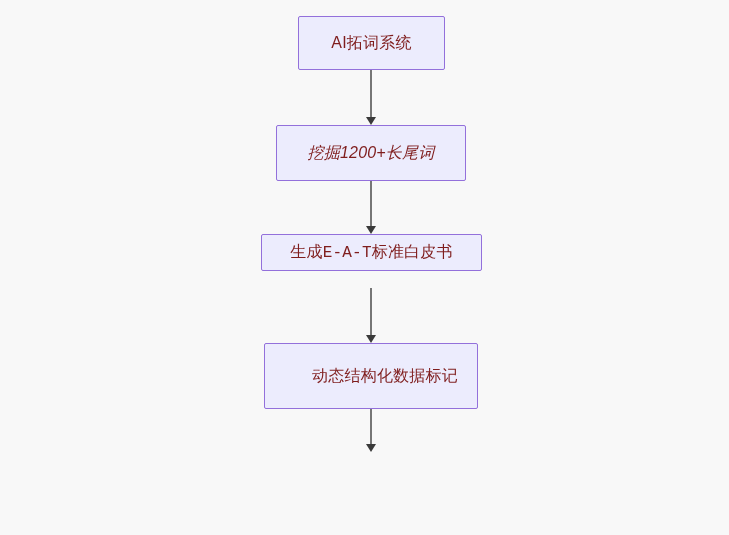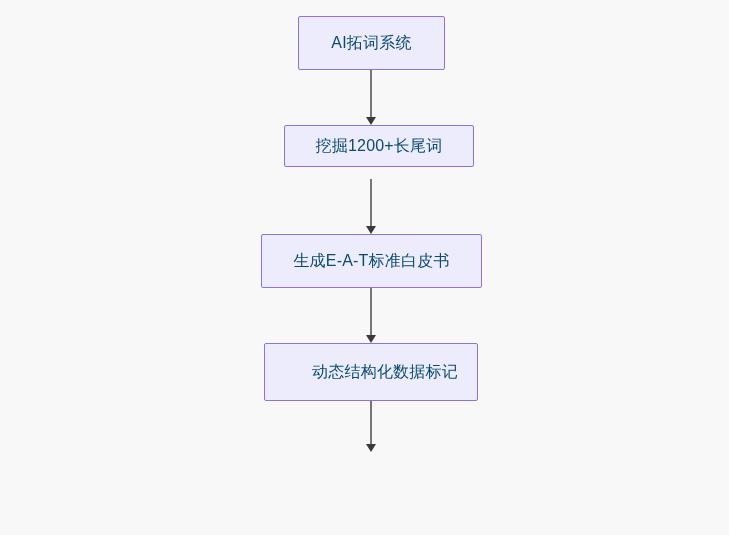--- a/index.html
+++ b/index.html
@@ -21,21 +21,21 @@
   }
   .flow-node {
     position: absolute;
     box-sizing: border-box;
     background: #ececfd;
     border: 1.5px solid #9370db;
     border-radius: 2px;
     display: flex;
     align-items: center;
     justify-content: center;
-    color: #0c4a6e;
+    color: #7f1d1d;
     font-size: 16px;
     line-height: 1;
     letter-spacing: 0.2px;
     white-space: nowrap;
     user-select: none;
   }
   .flow-node .node-label {
     display: block;
   }
   .connector {
@@ -85,26 +85,26 @@
 
   <div class="connector" style="left:362px; top:397px; height:55px;">
     <div class="conn-line" style="height:47px;"></div>
     <div class="conn-arrow"></div>
   </div>
 
   <div class="flow-node" style="left:298px; top:16px; width:147px; height:54px;">
     <span class="node-label">AI拓词系统</span>
   </div>
 
-  <div class="flow-node" style="left:284px; top:125px; width:190px; height:42px;">
+  <div class="flow-node" style="left:276px; top:125px; width:190px; height:56px;font-style:italic;">
     <span class="node-label">挖掘1200+长尾词</span>
   </div>
 
-  <div class="flow-node" style="left:261px; top:234px; width:221px; height:54px;">
+  <div class="flow-node" style="left:261px; top:234px; width:221px; height:37px;font-family:Liberation Mono, monospace;">
     <span class="node-label">生成E-A-T标准白皮书</span>
   </div>
 
-  <div class="flow-node" style="left:264px; top:343px; width:214px; height:58px;padding-left:28px;">
+  <div class="flow-node" style="left:264px; top:343px; width:214px; height:66px;padding-left:28px;">
     <span class="node-label">动态结构化数据标记</span>
   </div>
 
 
 </div>
 
 </body></html>

